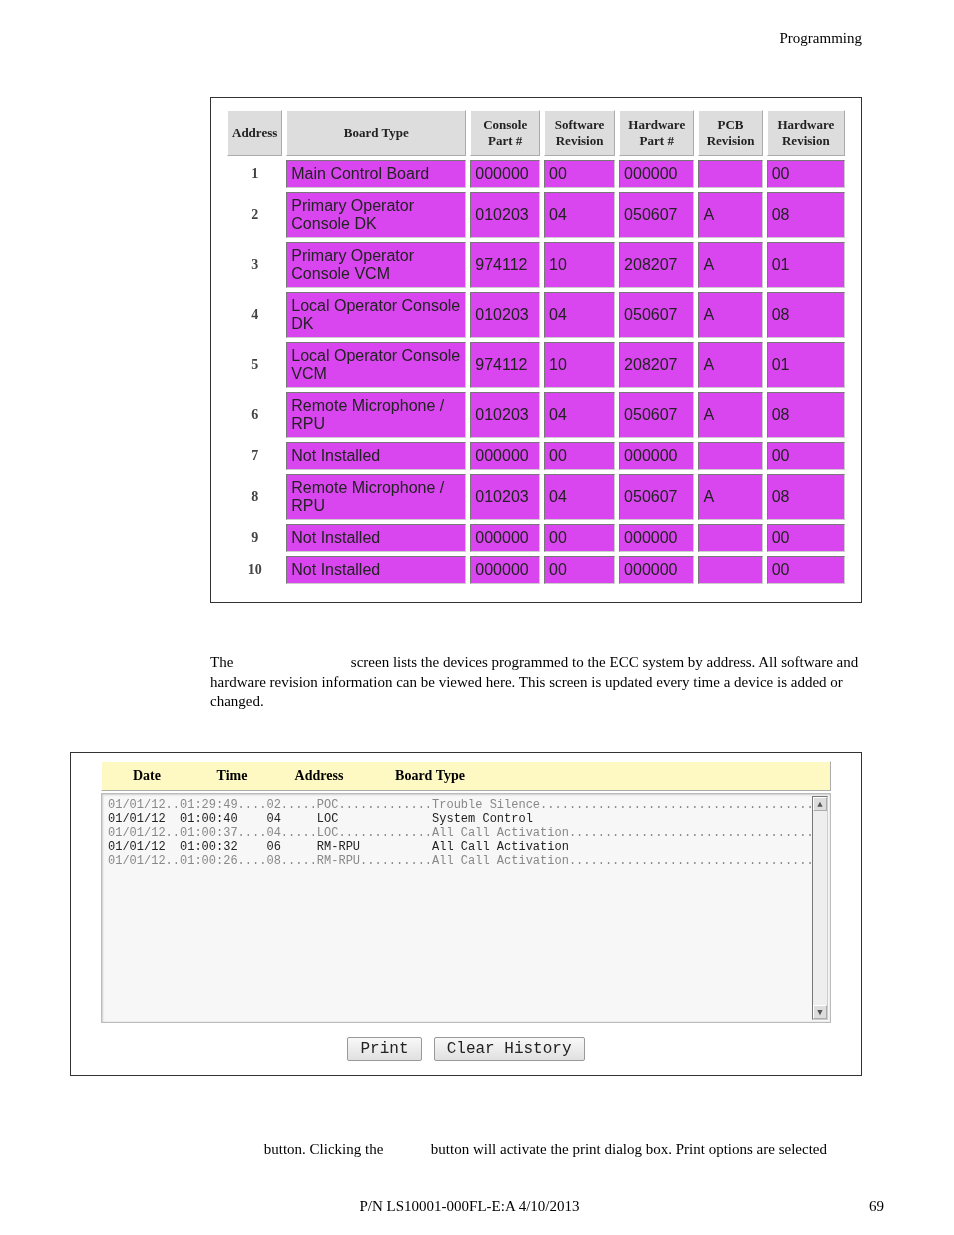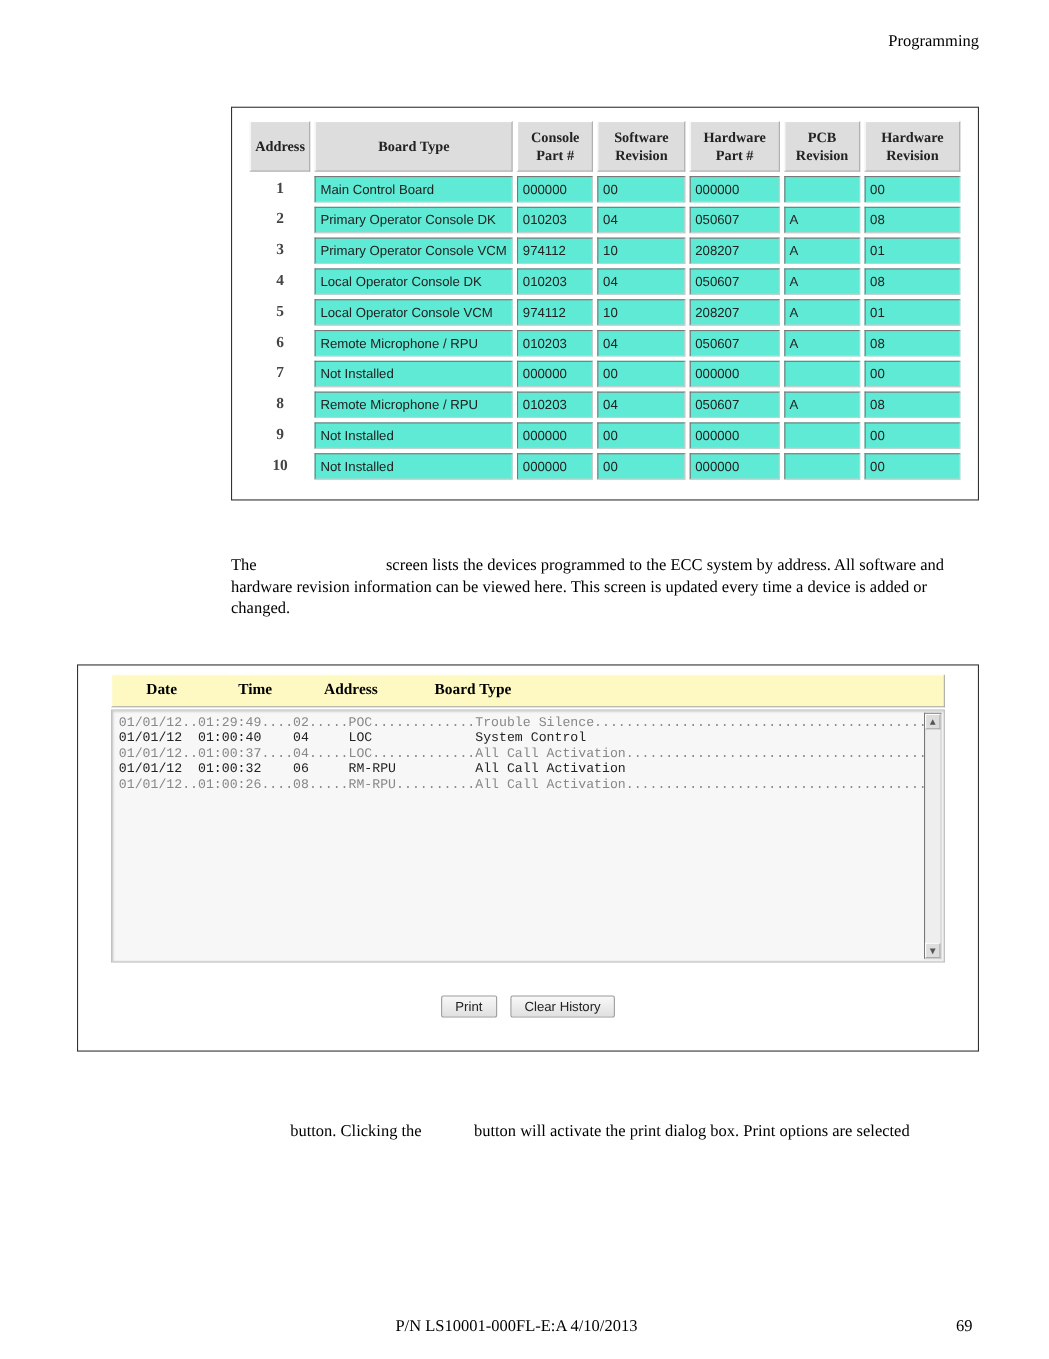--- a/index.html
+++ b/index.html
@@ -8,21 +8,21 @@
     background: #fff;
     font-family: "Times New Roman", Times, serif;
     font-size: 15px;
     color: #000;
   }
   .page {
     width: 954px;
     height: 1235px;
     position: relative;
     box-sizing: border-box;
-    padding: 30px 64px 20px 70px;
+    padding: 30px 92px 20px 70px;
   }
   .hdr-right {
     text-align: right;
     font-size: 15px;
     margin-bottom: 50px;
   }
   
   .panel {
     border: 1px solid #333;
     box-sizing: border-box;
@@ -56,24 +56,24 @@
   }
   .vtable td.addr {
     text-align: center;
     font-family: "Times New Roman", Times, serif;
     font-weight: bold;
     font-size: 14px;
     color: #444;
     padding: 3px;
   }
   .vtable td.cell {
-    background: #5eead4;
+    background: #d946ef;
     border: 1px inset #ccc;
     padding: 4px 4px;
-    font-size: 12px;
+    font-size: 16px;
     font-family: Arial, sans-serif;
     color: #222;
   }
   
   .para {
     font-family: "Times New Roman", Times, serif;
     font-size: 15px;
     line-height: 1.3;
     margin: 50px 0 40px 140px;
   }
@@ -135,24 +135,24 @@
     box-sizing: border-box;
   }
   .hist-body .scroll .arrow.up { top:0; }
   .hist-body .scroll .arrow.down { bottom:0; }
   .btn-row {
     text-align: center;
     margin-top: 14px;
   }
   .btn {
     display: inline-block;
-    font-family: Liberation Sans, sans-serif;
-    font-size: 12px;
+    font-family: Liberation Mono, monospace;
+    font-size: 16px;
     padding: 2px 12px;
-    margin: 16px 4px;
+    margin: 0 4px;
     background: linear-gradient(#f8f8f8,#e0e0e0);
     border: 1px solid #999;
     border-radius: 2px;
     color: #222;
     cursor: pointer;
   }
   .footer {
     position: absolute;
     bottom: 20px;
     left: 70px;

